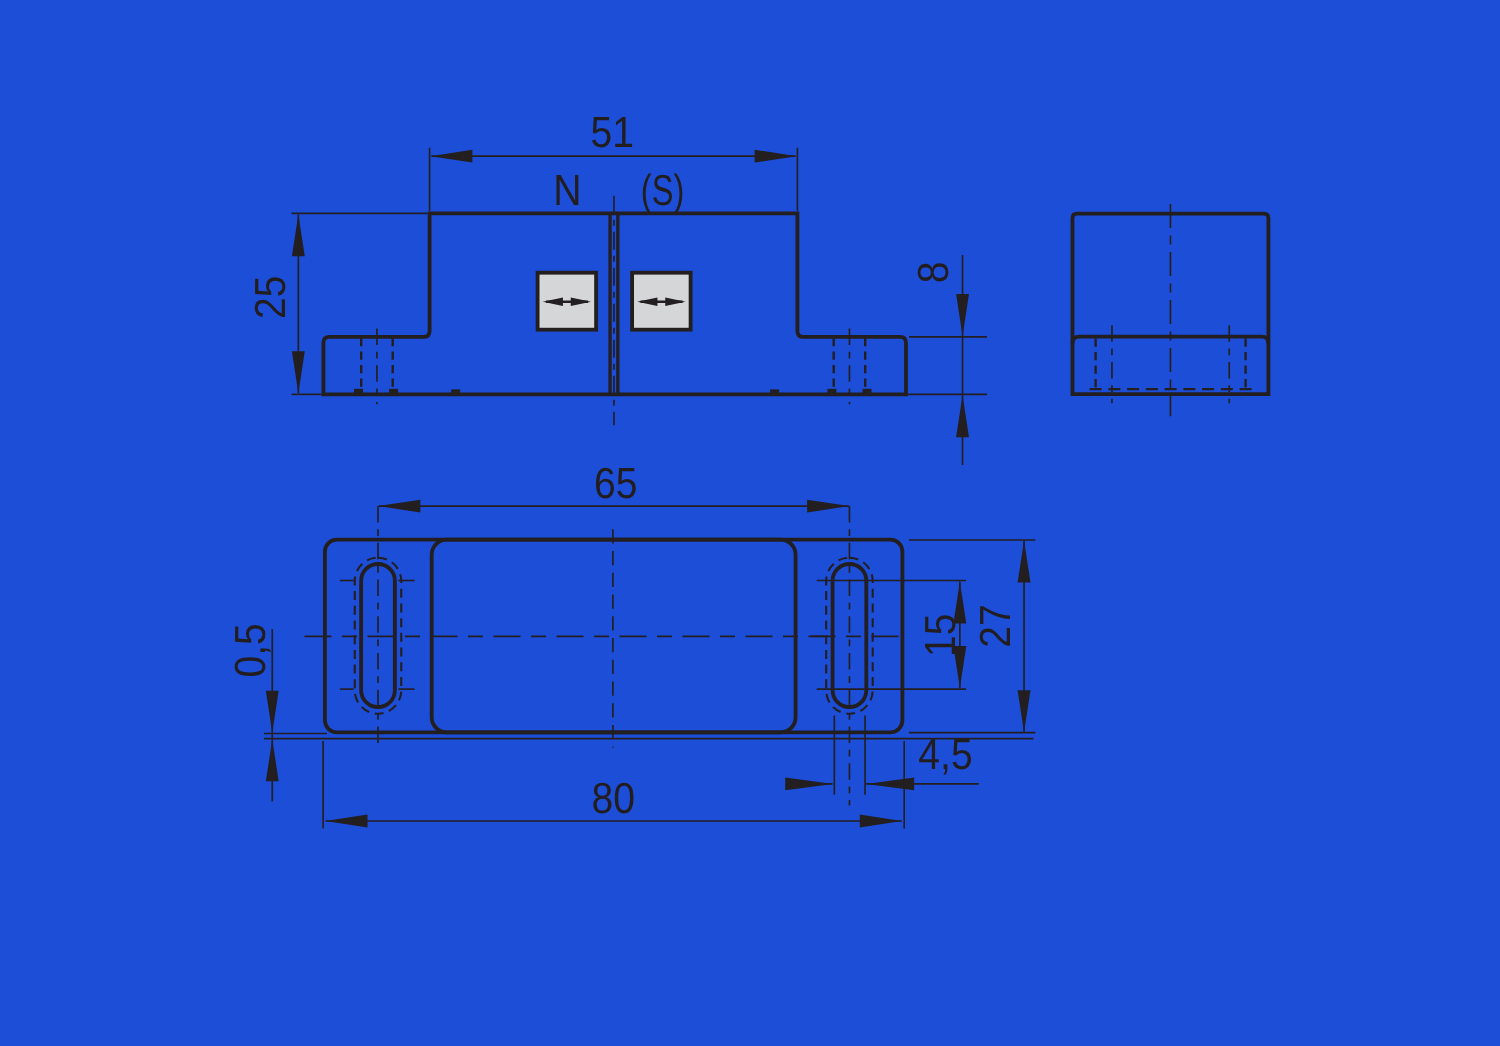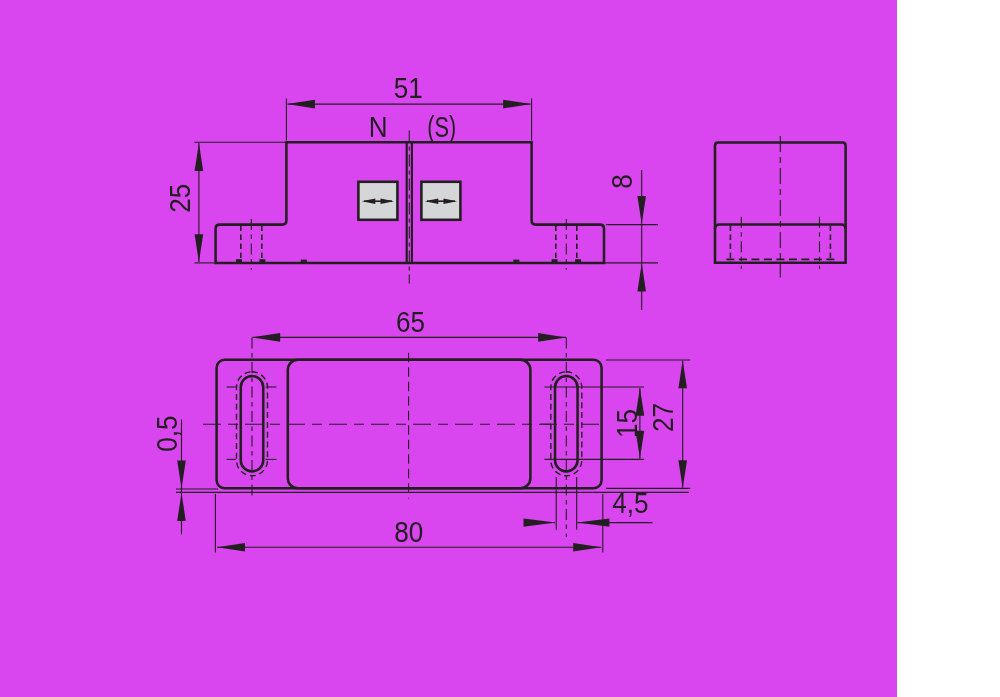--- a/index.html
+++ b/index.html
@@ -1,16 +1,16 @@
 <!DOCTYPE html>
 <html><head>
 <meta charset="utf-8">
 <style>
   html,body{margin:0;padding:0;background:#ffffff;}
-  .wrap{width:897px;height:697px;background:#d946ef;overflow:hidden;}
+  .wrap{width:1000px;height:697px;background:#1d4ed8;overflow:hidden;}
   text{font-family:"Liberation Sans",sans-serif;fill:#221e1f;}
 </style>
 </head>
 <body>
 
 <div class="wrap">
 <svg width="1000" height="697" viewBox="0 0 1000 697" xmlns="http://www.w3.org/2000/svg">
 <defs></defs>
 <g stroke="#231f20" fill="none">
 

